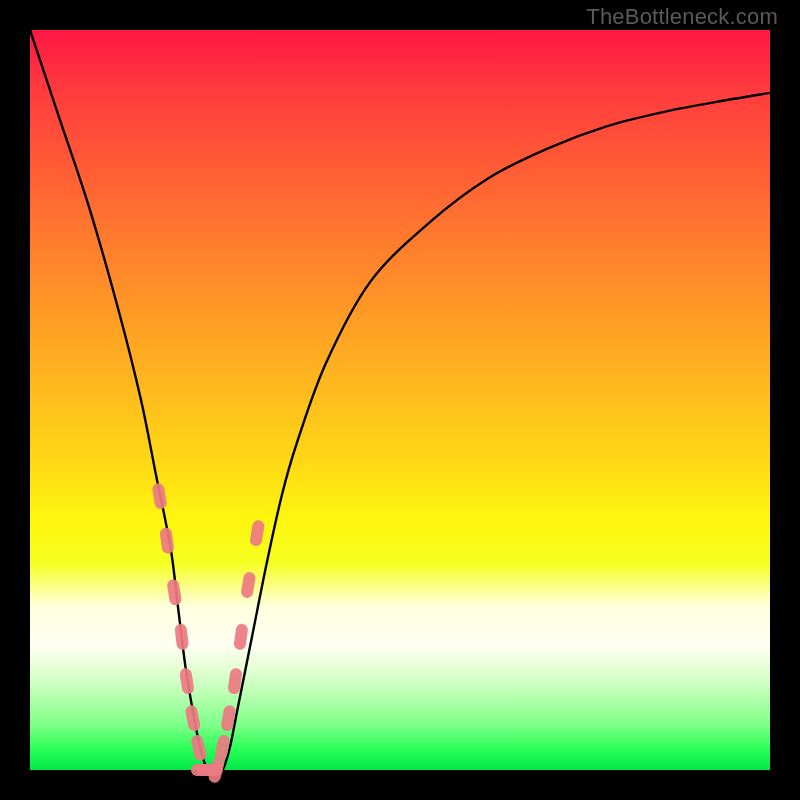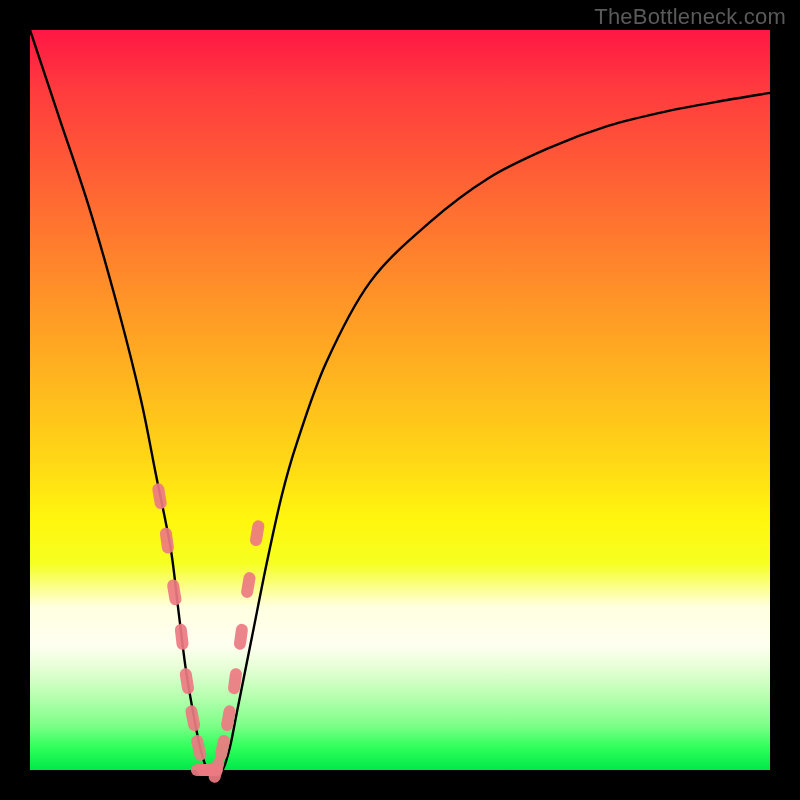--- a/index.html
+++ b/index.html
@@ -42,21 +42,21 @@
       #e8ffd8 86%,
       #b8ffb0 90%,
       #7cff88 94%,
       #2eff5a 97%,
       #00e849 100%
     );
   }
   .watermark {
     position: absolute;
     top: 4px;
-    right: 14px;
+    right: 22px;
     color: #5a5a5a;
     font-size: 22px;
     letter-spacing: 0.2px;
     user-select: none;
   }
   svg.curve {
     position: absolute;
     left: 0;
     top: 0;
     width: 740px;

